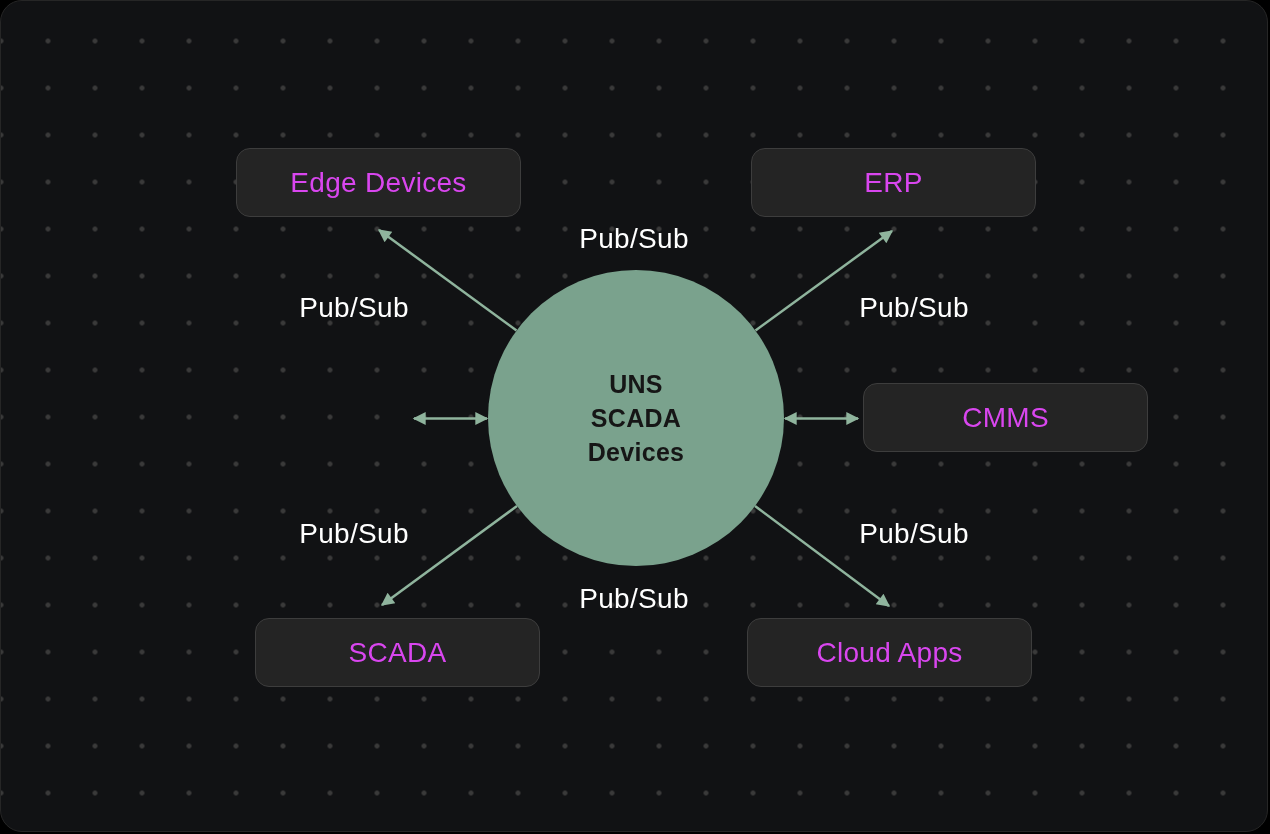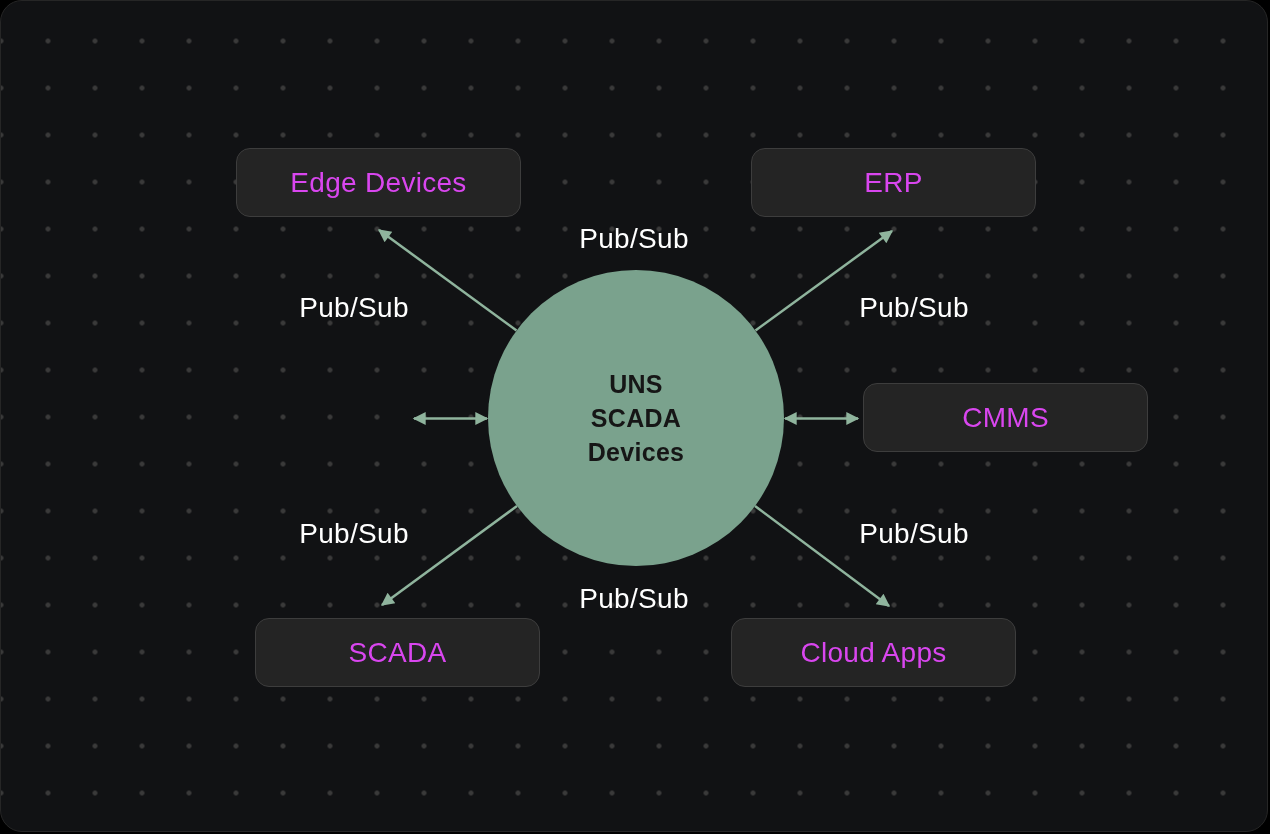--- a/index.html
+++ b/index.html
@@ -107,21 +107,21 @@
 
 
   <div class="node" style="left:862px; top:382px;">
     <span class="node-label">CMMS</span>
   </div>
 
   <div class="node" style="left:235px; top:617px;margin-left:19px;">
     <span class="node-label">SCADA</span>
   </div>
 
-  <div class="node" style="left:730px; top:617px;">
+  <div class="node" style="left:746px; top:617px;">
     <span class="node-label">Cloud Apps</span>
   </div>
 
   <div class="hub">
     <div class="hub-text">
       <div>UNS</div>
       <div>SCADA</div>
       <div>Devices</div>
     </div>
   </div>

